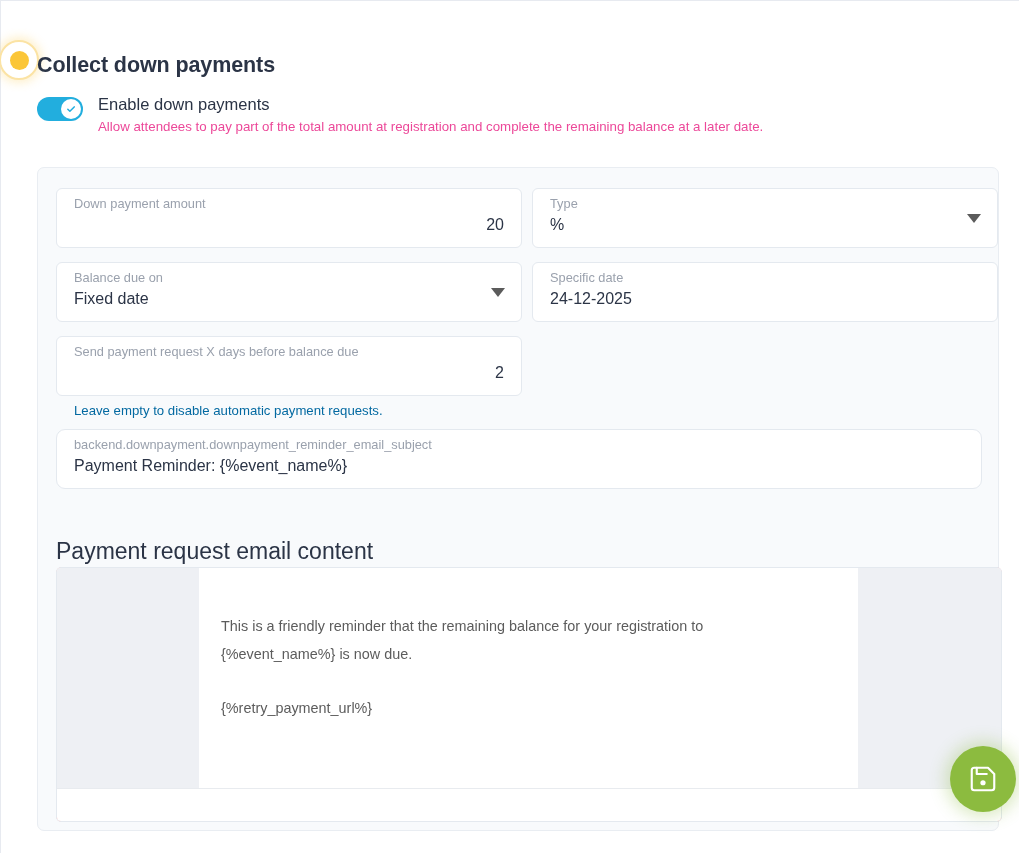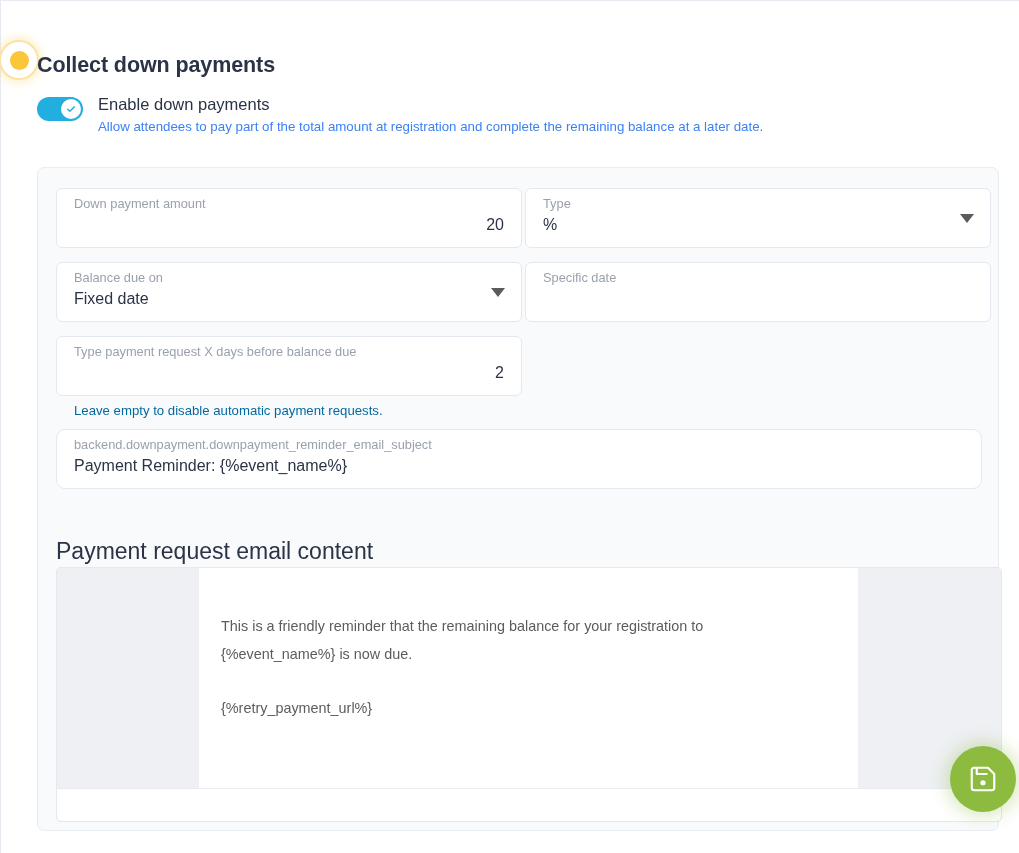--- a/index.html
+++ b/index.html
@@ -99,21 +99,21 @@
     top: 0px;
     font-size: 16.5px;
     color: #2b3446;
     white-space: nowrap;
   }
   .toggle-desc {
     position: absolute;
     left: 61px;
     top: 24px;
     font-size: 13.3px;
-    color: #3b82f6;
+    color: #ec4899;
     white-space: nowrap;
   }
 
   
   .card {
     position: absolute;
     left: 36px;
     top: 166px;
     width: 962px;
     height: 664px;
@@ -124,21 +124,21 @@
 
   .grid {
     position: absolute;
     left: 18px;
     top: 20px;
     width: 926px;
   }
 
   .row {
     display: flex;
-    gap: 3px;
+    gap: 10px;
     margin-bottom: 14px;
   }
 
   .field {
     position: relative;
     background: #ffffff;
     border: 1px solid #e4e9ef;
     border-radius: 6px;
     height: 60px;
     flex: 1;
@@ -303,26 +303,27 @@
       </div>
 
       <div class="row">
         <div class="field half">
           <div class="field-label">Balance due on</div>
           <div class="field-value">Fixed date</div>
           <div class="caret"></div>
         </div>
         <div class="field half">
           <div class="field-label">Specific date</div>
+          <div class="field-value">24-12-2025</div>
         </div>
       </div>
 
       <div class="row">
         <div class="field half">
-          <div class="field-label">Type payment request X days before balance due</div>
+          <div class="field-label">Send payment request X days before balance due</div>
           <div class="field-value right">2</div>
         </div>
       </div>
 
       <div class="helper">Leave empty to disable automatic payment requests.</div>
 
       <div class="row">
         <div class="field full">
           <div class="field-label">backend.downpayment.downpayment_reminder_email_subject</div>
           <div class="field-value">Payment Reminder: {%event_name%}</div>

